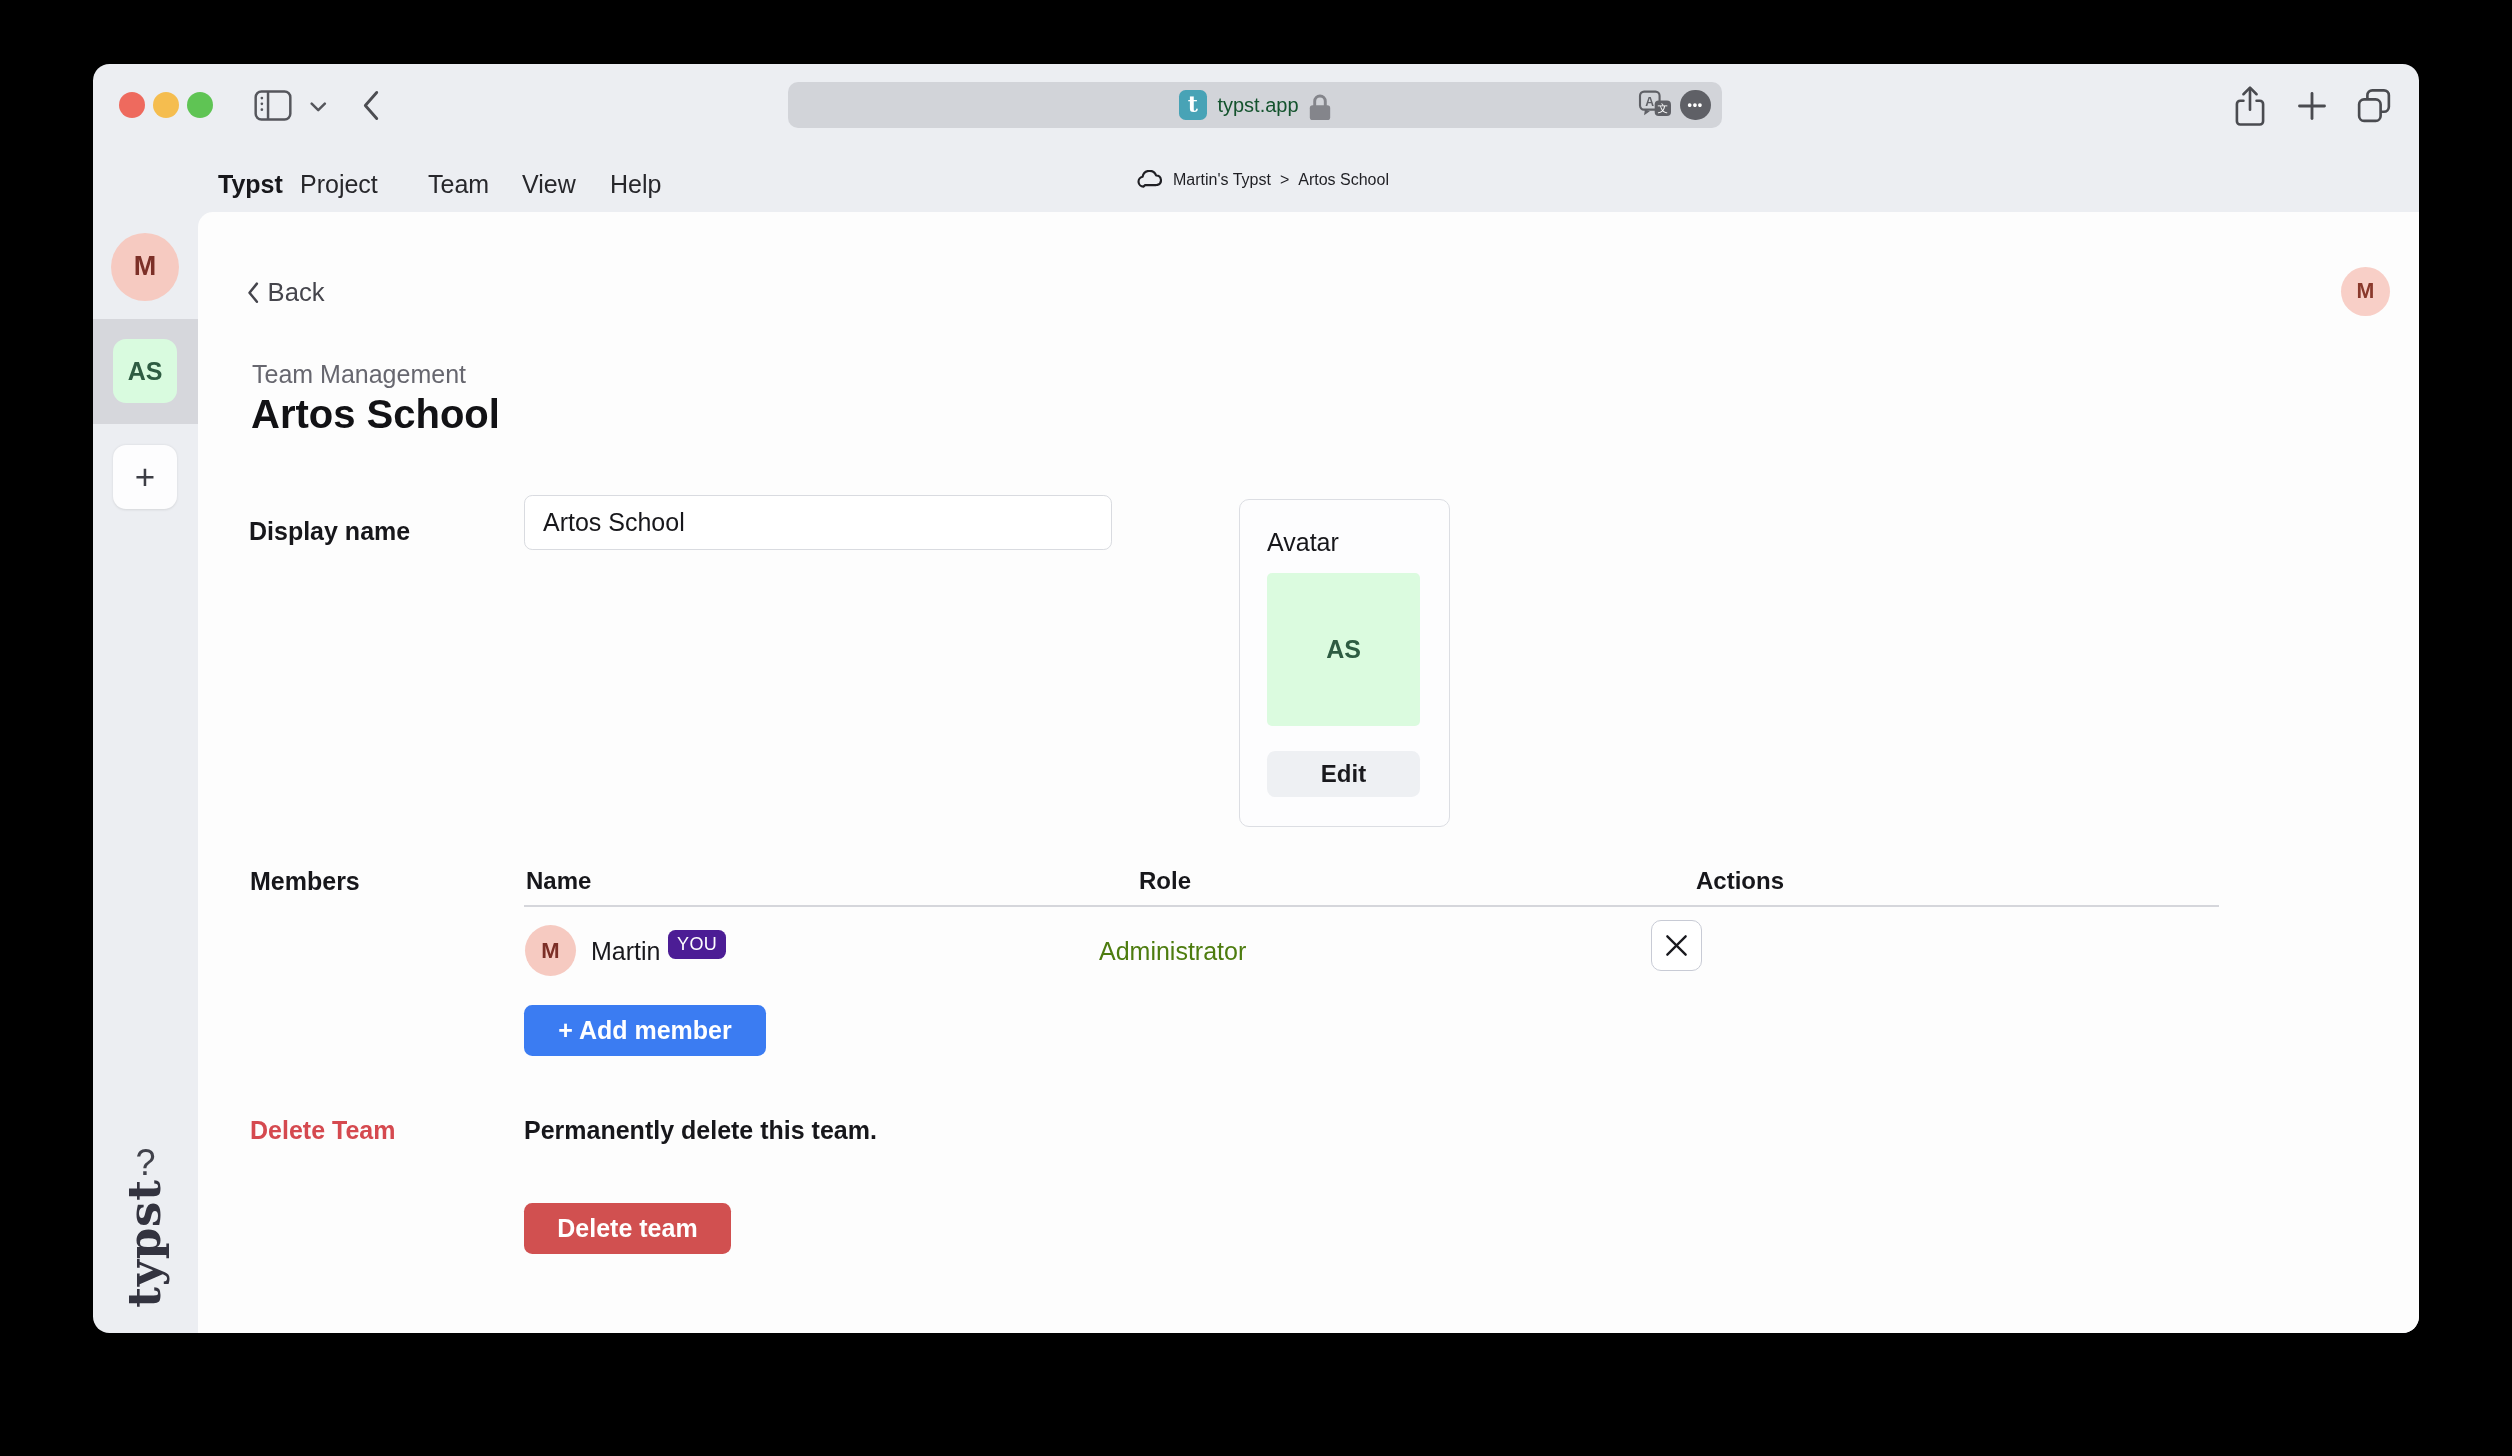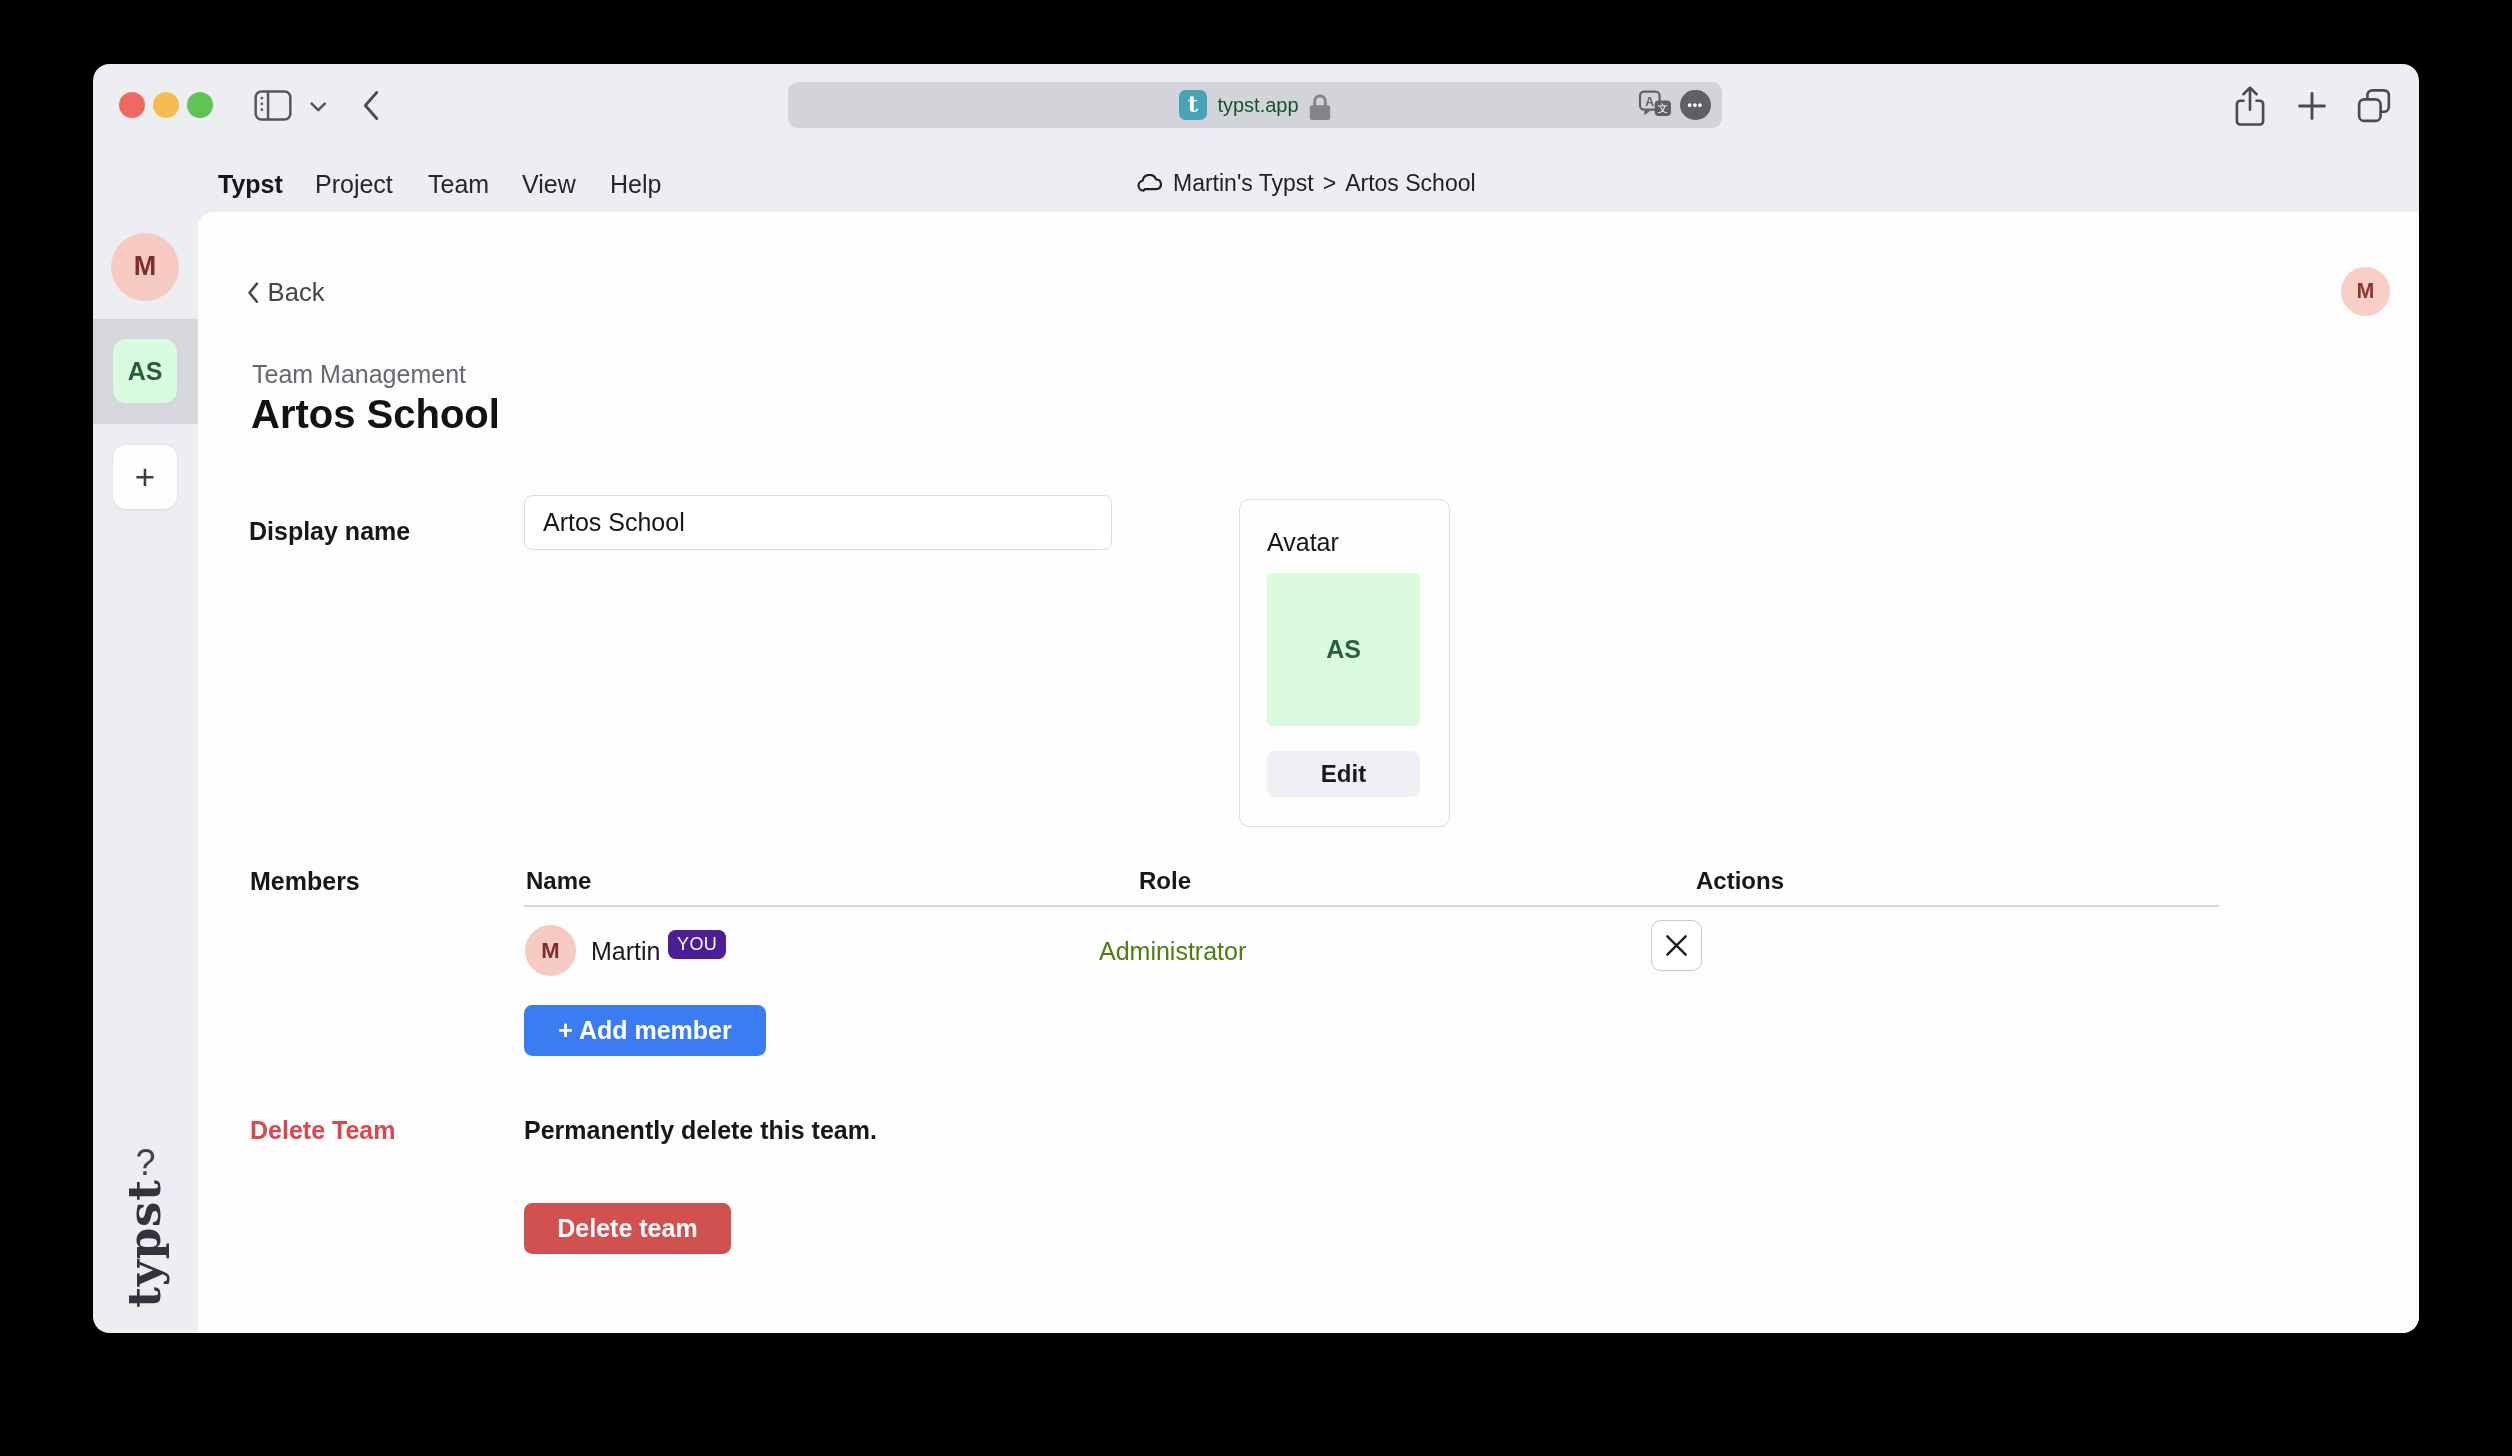--- a/index.html
+++ b/index.html
@@ -21,21 +21,21 @@
     font-family:"DejaVu Serif",serif;font-size:22px;font-weight:700;padding-bottom:1.6px;}
   #url-host{font-size:20px;color:#14532d;}
   #urlbar-right{position:absolute;right:11.5px;top:0;height:46px;display:flex;align-items:center;gap:7.4px;}
   #ellipsis-badge{width:30.5px;height:30.5px;border-radius:50%;background:#5f6066;color:#fff;
     display:flex;align-items:center;justify-content:center;font-size:12.4px;letter-spacing:0.8px;font-weight:700;}
   
   #menubar{position:absolute;left:0;top:76px;width:100%;height:73px;}
   .menu-item{position:absolute;top:30px;font-size:25px;color:#27272b;}
   #menu-typst{font-weight:700;color:#17171b;}
   #breadcrumb{position:absolute;left:1043px;top:30px;display:flex;align-items:center;gap:9px;
-    font-size:23px;color:#1f1f24;}
+    font-size:16px;color:#1f1f24;}
   
   #sidebar{position:absolute;left:0;top:148px;width:105px;height:1121px;}
   #sidebar-selected-band{position:absolute;left:0;top:107px;width:105px;height:105px;background:#d6d7dc;}
   .avatar{display:flex;align-items:center;justify-content:center;font-weight:700;}
   #sb-user{position:absolute;left:18px;top:20.6px;width:68px;height:68px;border-radius:50%;
     background:#f6cac1;color:#7c2f27;font-size:27px;}
   #sb-team{position:absolute;left:20px;top:127px;width:64px;height:64px;border-radius:13px;
     background:#d9fbdf;color:#2e5c42;font-size:25px;}
   #sb-add{position:absolute;left:20px;top:233px;width:64px;height:64px;border-radius:13px;
     background:#fdfdfe;box-shadow:0 0.8px 2.5px rgba(0,0,0,.10);display:flex;align-items:center;
@@ -158,21 +158,21 @@
     <div class="tb-icon" style="left:2262px;top:23px;">
       <svg width="38" height="38" viewBox="0 0 46 46">
         <rect x="15" y="4" width="26" height="26" rx="6" fill="none" stroke="#4a4b50" stroke-width="3.2"></rect>
         <rect x="5" y="15" width="26" height="26" rx="6" fill="#eceef2" stroke="#4a4b50" stroke-width="3.2"></rect>
       </svg>
     </div>
   </div>
 
   <div id="menubar">
     <span class="menu-item" id="menu-typst" style="left:125px;">Typst</span>
-    <span class="menu-item" style="left:222px;">Project</span>
+    <span class="menu-item" style="left:207px;">Project</span>
     <span class="menu-item" style="left:335px;">Team</span>
     <span class="menu-item" style="left:429px;">View</span>
     <span class="menu-item" style="left:517px;">Help</span>
 
     <div id="breadcrumb">
       <span>
         <svg width="28" height="20" viewBox="0 0 34 24" fill="none" stroke="#1f1f24" stroke-width="2.6" stroke-linejoin="round">
           <path d="M9 20 a6 6 0 0 1 -1 -11.9 a8.5 8.5 0 0 1 16.4 -1.6 a5.8 5.8 0 0 1 1.6 11.4 q-.9 .3 -2 .3 h-13 z"></path>
         </svg>
       </span>

